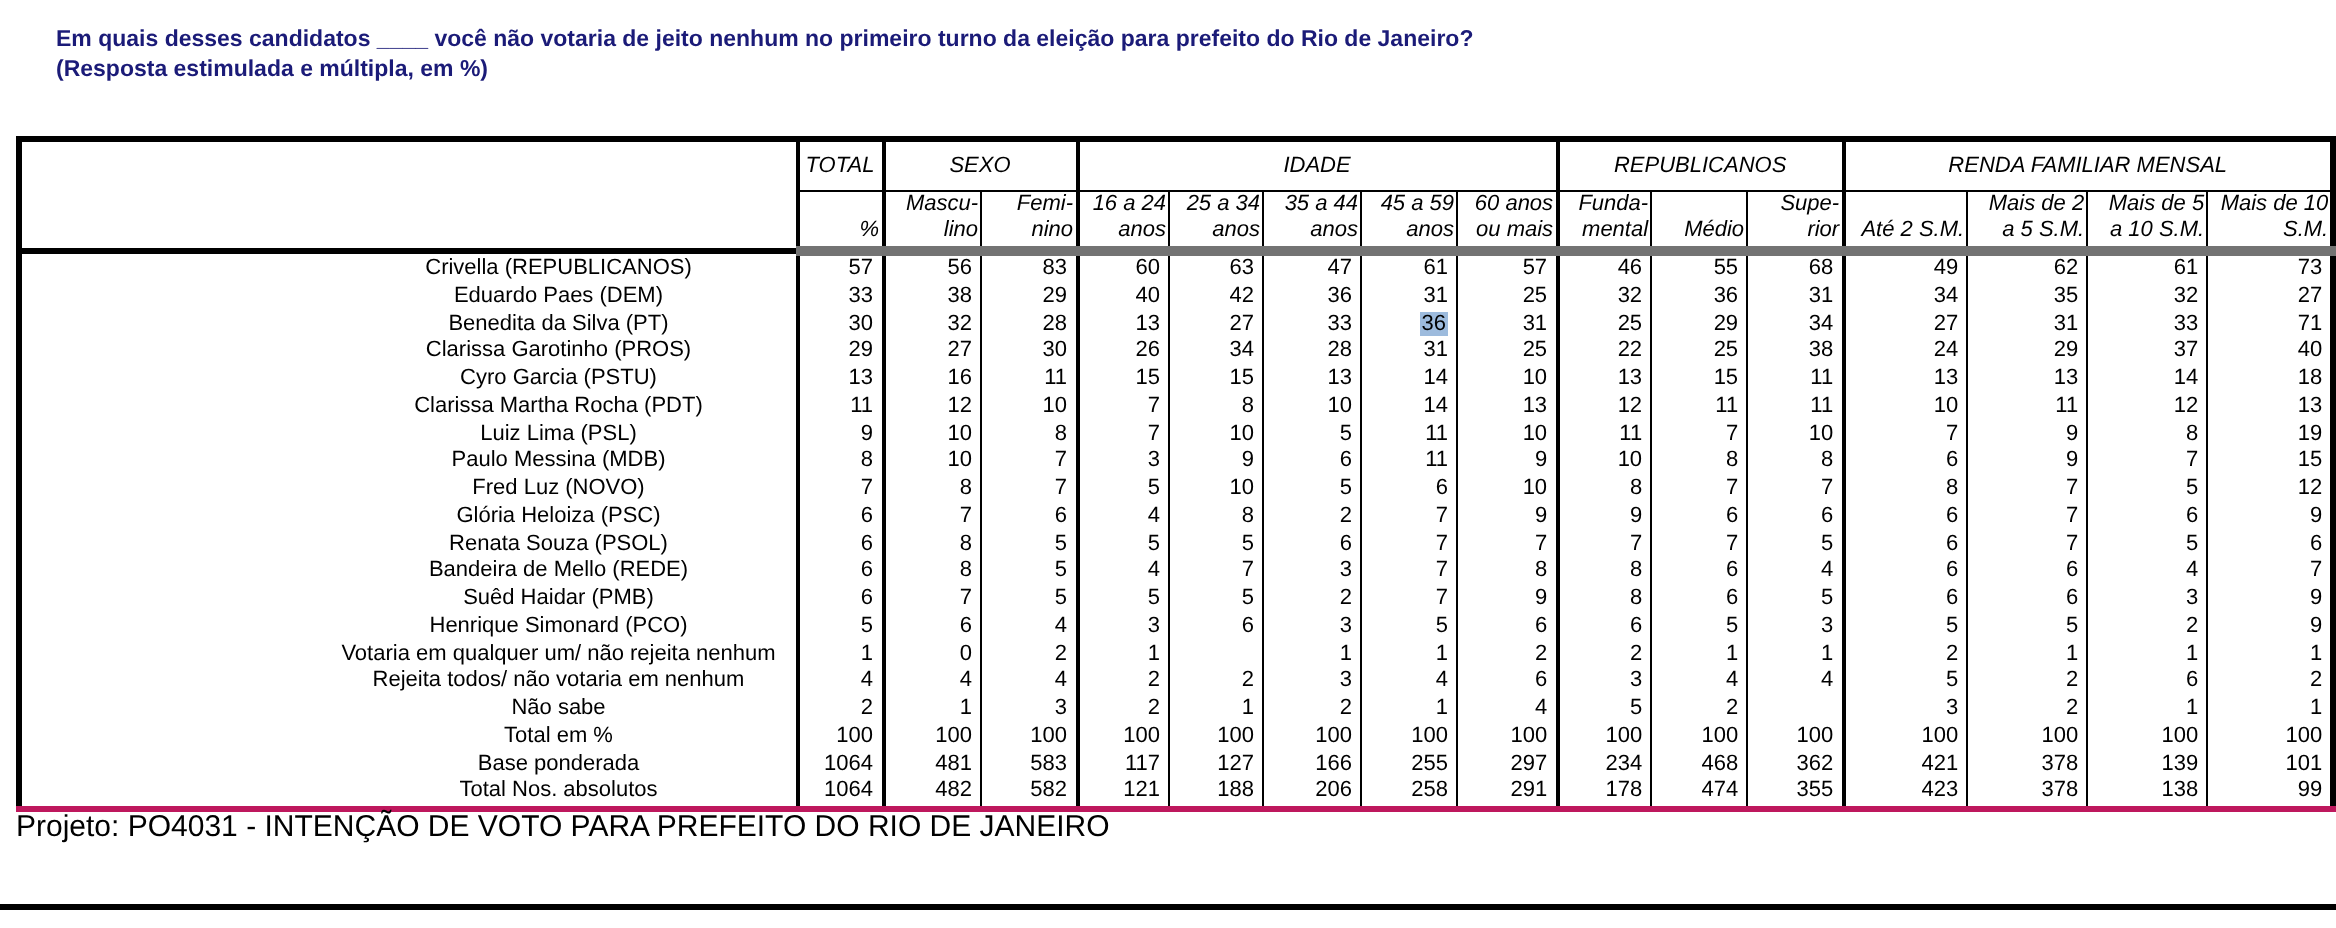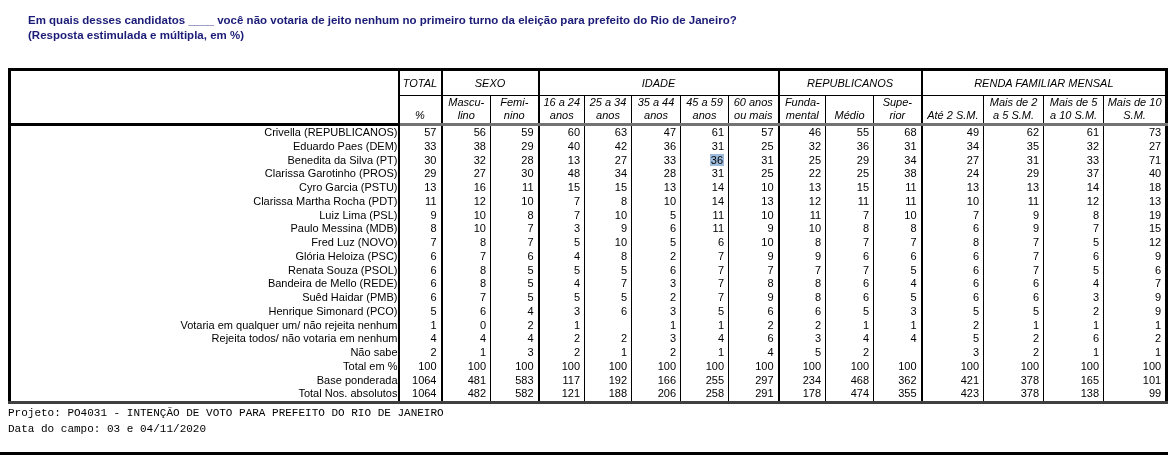--- a/index.html
+++ b/index.html
@@ -8,33 +8,33 @@
 
   .question{position:absolute;left:4px;top:13px;font-weight:bold;font-size:11.5px;line-height:15px;color:#1b1b78;margin-left:24px;}
 
   table.xtab{position:absolute;left:8px;top:68px;border-collapse:collapse;table-layout:fixed;
              border:3px solid #000;width:1157px;}
   table.xtab th, table.xtab td{font-size:11px;font-weight:normal;}
 
   thead tr.grp{height:26px;}
   thead tr.sub{height:28px;}
   thead th{border:1px solid #000;text-align:center;padding:0 1px;font-style:italic;}
-  thead tr.sub th{vertical-align:bottom;white-space:pre-line;line-height:13px;padding-bottom:1px;border-bottom:3px solid #737373;}
+  thead tr.sub th{vertical-align:bottom;white-space:pre-line;line-height:13px;padding-bottom:1px;border-bottom:5px solid #737373;text-align:right;}
   th.lblh{border-bottom:3px solid #000;border-left:none;}
   th.gs, td.gs{border-left:2px solid #000 !important;}
 
   tbody td{border-left:1px solid #000;border-top:none;border-bottom:none;
            height:13.75px;line-height:13.75px;padding:0 4px 0 0;text-align:right;
            white-space:nowrap;overflow:hidden;}
-  tbody td.lbl{text-align:right;padding:0 0 0 150px;border-left:none;}
-  tbody tr:last-child td{border-bottom:3px solid #404040;margin-top:20px;}
+  tbody td.lbl{text-align:center;padding:0 0 0 150px;border-left:none;}
+  tbody tr:last-child td{border-bottom:3px solid #be185d;margin-top:20px;}
 
   span.hl{background:#9dbbdd;padding:0 1px;}
 
-  .footer{position:absolute;left:8px;top:406px;font-size:11px;line-height:15.8px;color:#000;font-family:Liberation Mono, monospace;}
+  .footer{position:absolute;left:8px;top:406px;font-size:15px;line-height:15.8px;color:#000;}
   .bottom-rule{position:absolute;left:0;top:452px;width:1168px;height:3px;background:#000;}
 </style>
 </head>
 <body>
 
 <div class="page">
 
   <div class="question">
     <div>Em quais desses candidatos ____ você não votaria de jeito nenhum no primeiro turno da eleição para prefeito do Rio de Janeiro?</div>
     <div>(Resposta estimulada e múltipla, em %)</div>
@@ -96,21 +96,21 @@
 a 10 S.M.</th>
           <th>Mais de 10
 S.M.</th>
         </tr>
       </thead>
     <tbody>
         <tr>
           <td class="lbl">Crivella (REPUBLICANOS)</td>
           <td class="gs">57</td>
           <td class="gs">56</td>
-          <td>59</td>
+          <td>83</td>
           <td class="gs">60</td>
           <td>63</td>
           <td>47</td>
           <td>61</td>
           <td>57</td>
           <td class="gs">46</td>
           <td>55</td>
           <td>68</td>
           <td class="gs">49</td>
           <td>62</td>
@@ -151,21 +151,21 @@
           <td class="gs">27</td>
           <td>31</td>
           <td>33</td>
           <td>71</td>
         </tr>
         <tr>
           <td class="lbl">Clarissa Garotinho (PROS)</td>
           <td class="gs">29</td>
           <td class="gs">27</td>
           <td>30</td>
-          <td class="gs">48</td>
+          <td class="gs">26</td>
           <td>34</td>
           <td>28</td>
           <td>31</td>
           <td>25</td>
           <td class="gs">22</td>
           <td>25</td>
           <td>38</td>
           <td class="gs">24</td>
           <td>29</td>
           <td>37</td>
@@ -422,30 +422,30 @@
           <td>100</td>
           <td>100</td>
           <td>100</td>
         </tr>
         <tr>
           <td class="lbl">Base ponderada</td>
           <td class="gs">1064</td>
           <td class="gs">481</td>
           <td>583</td>
           <td class="gs">117</td>
-          <td>192</td>
+          <td>127</td>
           <td>166</td>
           <td>255</td>
           <td>297</td>
           <td class="gs">234</td>
           <td>468</td>
           <td>362</td>
           <td class="gs">421</td>
           <td>378</td>
-          <td>165</td>
+          <td>139</td>
           <td>101</td>
         </tr>
         <tr>
           <td class="lbl">Total Nos. absolutos</td>
           <td class="gs">1064</td>
           <td class="gs">482</td>
           <td>582</td>
           <td class="gs">121</td>
           <td>188</td>
           <td>206</td>
@@ -457,17 +457,16 @@
           <td class="gs">423</td>
           <td>378</td>
           <td>138</td>
           <td>99</td>
         </tr>
       </tbody>
   </table>
 
   <div class="footer">
     <div>Projeto: PO4031 - INTENÇÃO DE VOTO PARA PREFEITO DO RIO DE JANEIRO</div>
-    <div>Data do campo: 03 e 04/11/2020</div>
   </div>
 
   <div class="bottom-rule"></div>
 </div>
 
 </body></html>

